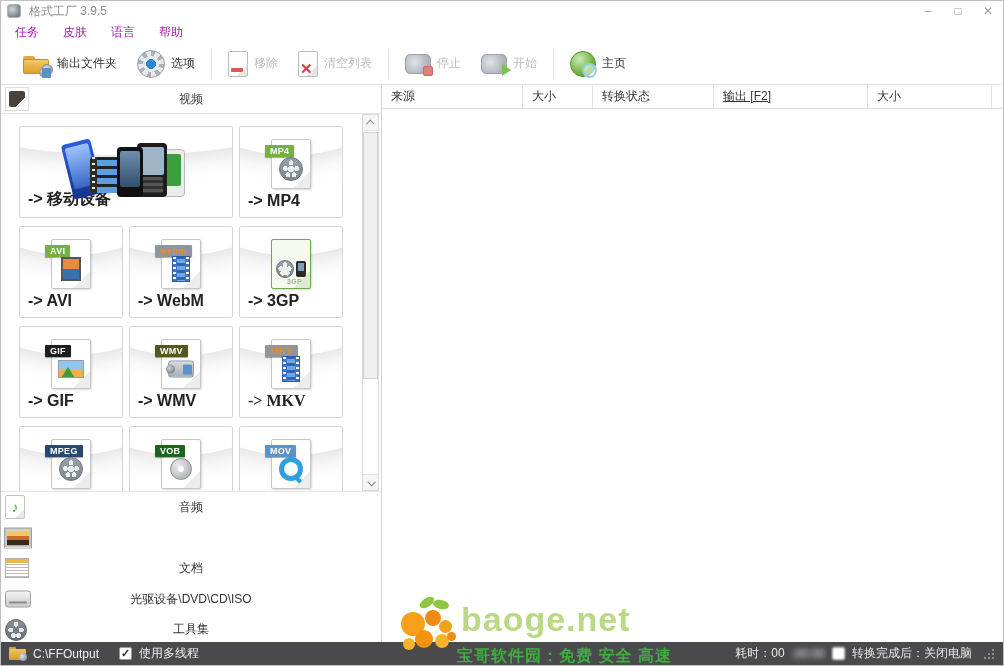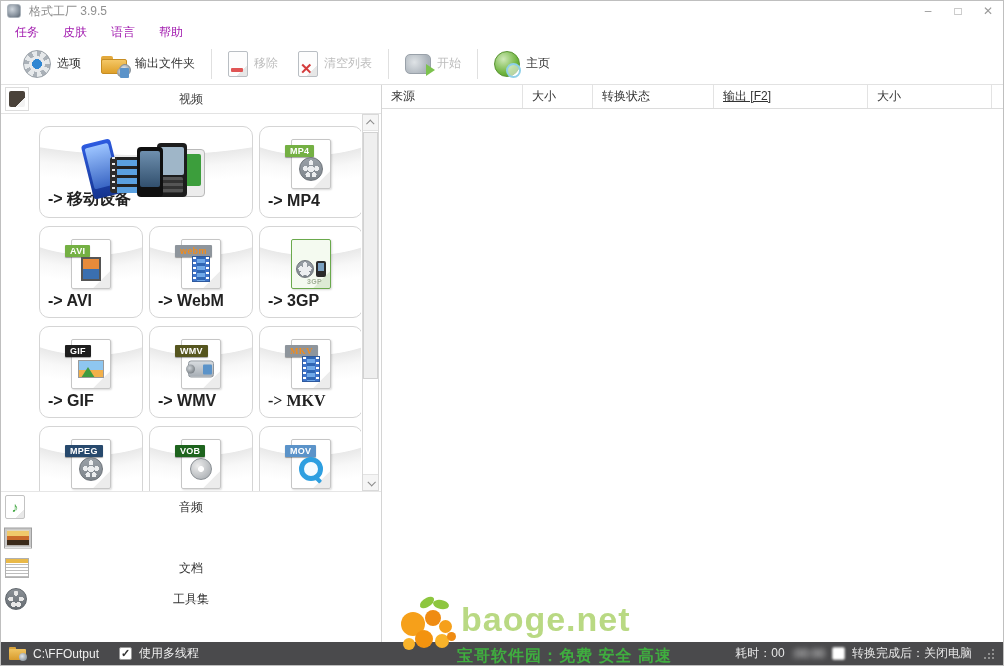--- a/index.html
+++ b/index.html
@@ -59,22 +59,22 @@
   .leftpanel { position:relative; width:381px; border-right:1px solid #d4d4d4; background:#fff; }
   .lp-header { position:relative; height:29px; border-bottom:1px solid #e3e3e3; display:flex; align-items:center; justify-content:center; }
   .lp-header .iconbox { position:absolute; left:4px; top:2px; width:24px; height:24px;
     border:1px solid #dcdcdc; background:#fff; display:flex; align-items:center; justify-content:center; }
   .clapper { width:16px; height:16px; background:linear-gradient(135deg,#4a423a 70%, #f2f2f2 71%);
     border-radius:2px; box-shadow:inset 0 0 3px #
 2a241e; }
   .lp-title { font-size:12px; color:#444; }
   
   .grid { position:absolute; top:29px; left:0; width:360px; height:377px; overflow:hidden; background:#fff; }
-  .tile { position:absolute; width:104px; height:92px; border:1px solid #d5d5d5; border-radius:10px;
-    background:radial-gradient(ellipse 150% 90% at 50% -25%, #ffffff 62%, #e9e9e9 63%, #f8f8f8 78%, #ffffff 95%);margin-left:20px; }
+  .tile { position:absolute; width:104px; height:92px; border:1px solid #d5d5d5; border-radius:2px;
+    background:radial-gradient(ellipse 150% 90% at 50% -25%, #ffffff 62%, #e9e9e9 63%, #f8f8f8 78%, #ffffff 95%); }
   .tile.wide { width:214px; }
   .tile-label { position:absolute; left:8px; bottom:7px; font-size:16px; font-weight:bold; color:#222; }
   .art { position:absolute; top:8px; left:0; right:0; height:58px; display:flex; align-items:center; justify-content:center; }
   .pagei { position:relative; width:40px; height:50px; background:linear-gradient(135deg,#ffffff 80%,#ececec 81%);
     border:1px solid #c6c6c6; border-radius:2px; box-shadow:1px 1px 2px rgba(0,0,0,.15); }
   .tagi { position:absolute; top:5px; left:-7px; padding:1px 5px; font-size:9px; font-weight:bold;
     color:#fff; border-radius:1px; box-shadow:0 1px 1px rgba(0,0,0,.35); letter-spacing:.3px; }
   .symwrap { position:absolute; left:50%; top:60%; transform:translate(-50%,-50%); display:flex; gap:2px; align-items:center; }
   .tag-mp4,.tag-avi { background:#74b043; }
   .tag-webm,.tag-mkv { background:#8e959c; color:#f08c1e; text-transform:none; }
@@ -222,43 +222,49 @@
 
   <div class="menubar">
     <div class="menuitem">任务</div>
     <div class="menuitem">皮肤</div>
     <div class="menuitem">语言</div>
     <div class="menuitem">帮助</div>
   </div>
 
   <div class="toolbar">
     <div class="tbtn">
-      <span class="ic ic-gear"></span>
-      <span class="lbl">选项</span>
-    </div>
-    <div class="tbtn">
       <span class="ic ic-folder">
           <span class="cam"></span>
         </span>
       <span class="lbl">输出文件夹</span>
+    </div>
+    <div class="tbtn">
+      <span class="ic ic-gear"></span>
+      <span class="lbl">选项</span>
     </div>
     <div class="tsep"></div>
     <div class="tbtn disabled">
       <span class="ic ic-page">
           <span class="minus"></span>
         </span>
       <span class="lbl">移除</span>
     </div>
     <div class="tbtn disabled">
       <span class="ic ic-page">
           <span class="cross">✕</span>
         </span>
       <span class="lbl">清空列表</span>
     </div>
     <div class="tsep"></div>
+    <div class="tbtn disabled">
+      <span class="ic ic-cam2">
+          <span class="stopsq"></span>
+        </span>
+      <span class="lbl">停止</span>
+    </div>
     <div class="tbtn disabled">
       <span class="ic ic-cam2">
           <span class="playtri"></span>
         </span>
       <span class="lbl">开始</span>
     </div>
     <div class="tsep"></div>
     <div class="tbtn">
       <span class="ic ic-globe"></span>
       <span class="lbl">主页</span>
@@ -424,20 +430,24 @@
           <div class="clabel">音频</div>
         </div>
         <div class="cat">
           <div class="cicon cat-pic"></div>
         </div>
         <div class="cat">
           <div class="cicon cat-doc"></div>
           <div class="clabel">文档</div>
         </div>
         <div class="cat">
+          <div class="cicon cat-drive"></div>
+          <div class="clabel">光驱设备\DVD\CD\ISO</div>
+        </div>
+        <div class="cat">
           <div class="cicon cat-reel"></div>
           <div class="clabel">工具集</div>
         </div>
       </div>
     </div>
 
     <div class="rightpanel">
       <div class="listheader">
         <div class="hcol hc0">来源</div>
         <div class="hcol hc1">大小</div>

